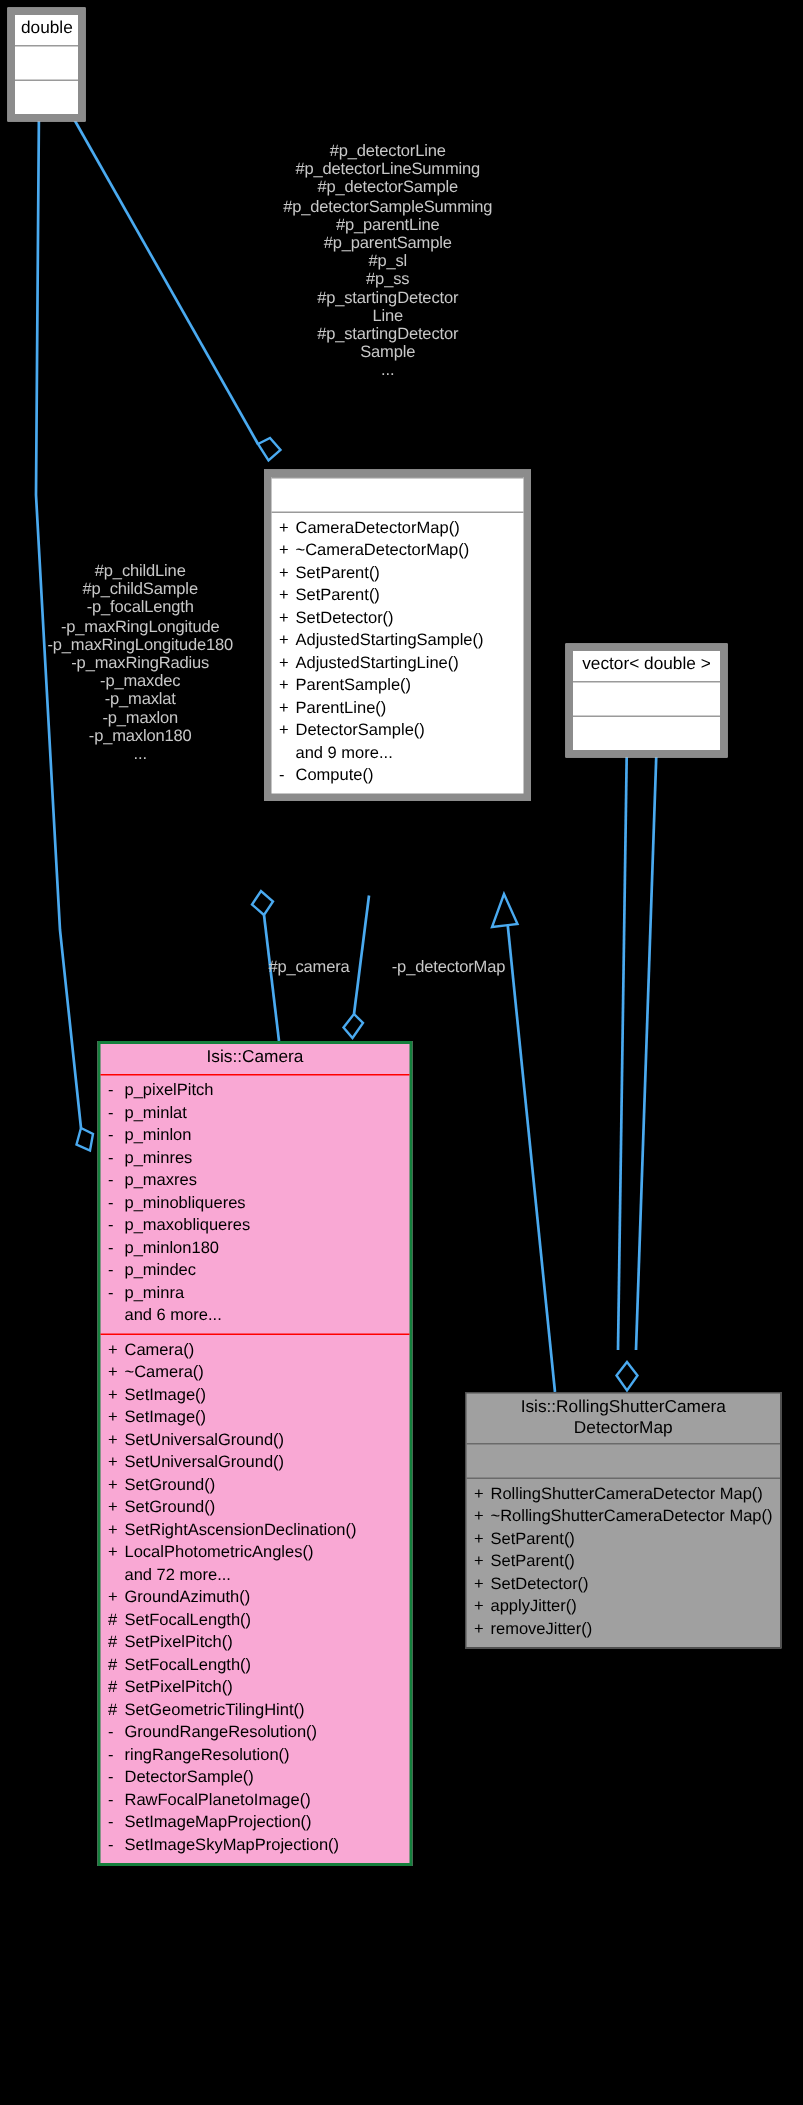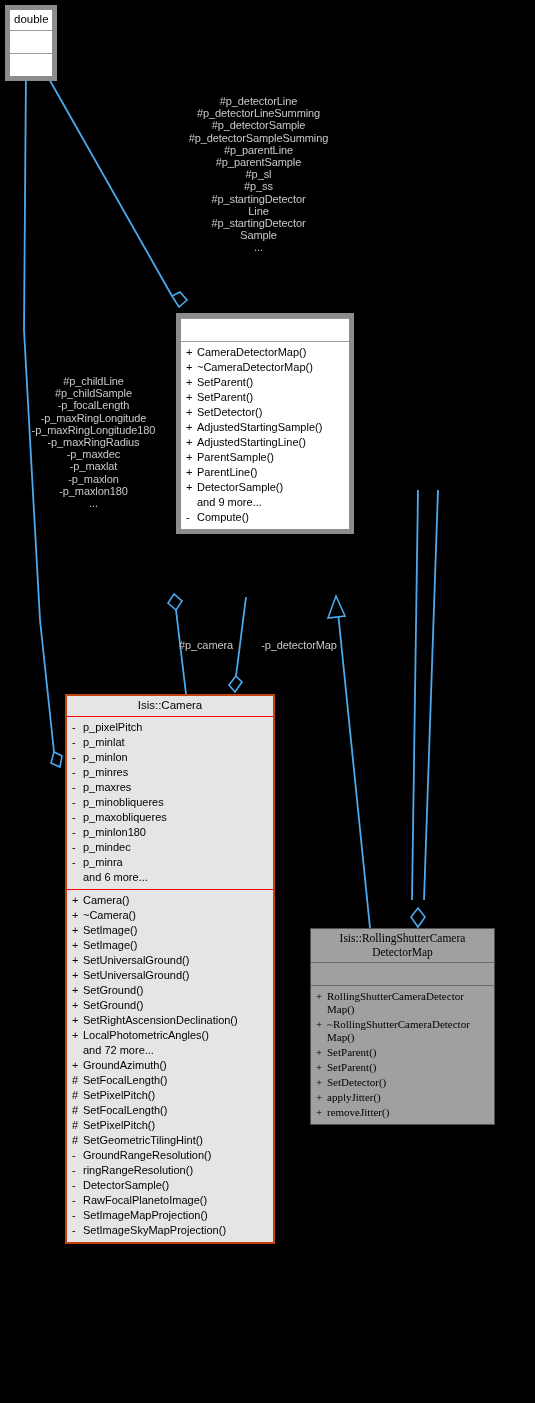--- a/index.html
+++ b/index.html
@@ -71,22 +71,22 @@
   }
   .member .mname {
     flex: 1 1 auto;
     word-break: break-word;
   }
   .member.continuation .vis { visibility: hidden; }
 
   
   .node.plain { background: #ffffff; border-color: #8c8c8c; }
   .node.highlight {
-    background: #e5e5e5;
-    border: 2px solid #c2410c;
+    background: #f9a8d4;
+    border: 2px solid #15803d;
   }
   .node.highlight .sep { border-top: 1px solid #ff0000; }
   .node.grey {
     background: #a0a0a0;
     border: 1px solid #505050;
   }
   .node.grey .sep { border-top: 1px solid #6a6a6a; }
 
   
   .edge-label {
@@ -235,20 +235,27 @@
           <span class="vis"></span>
           <span class="mname">and 9 more...</span>
         </div>
         <div class="member">
           <span class="vis">-</span>
           <span class="mname">Compute()</span>
         </div>
       </div>
   </div>
 
+  <div class="node plain" style="left:377px; top:429px; width:108px;">
+    <div class="title">vector&lt; double &gt;</div>
+    <div class="sep"></div>
+    <div class="compartment empty-compartment"></div>
+    <div class="sep"></div>
+    <div class="compartment empty-compartment"></div>
+  </div>
 
   <div class="node highlight" style="left:65px; top:694px; width:210px;">
     <div class="title">Isis::Camera</div>
     <div class="sep"></div>
     <div class="compartment" id="camera-attrs">
         <div class="member">
           <span class="vis">-</span>
           <span class="mname">p_pixelPitch</span>
         </div>
         <div class="member">
@@ -382,21 +389,21 @@
           <span class="vis">-</span>
           <span class="mname">SetImageMapProjection()</span>
         </div>
         <div class="member">
           <span class="vis">-</span>
           <span class="mname">SetImageSkyMapProjection()</span>
         </div>
       </div>
   </div>
 
-  <div class="node grey" style="left:310px; top:928px; width:185px;font-family:Liberation Serif, serif;">
+  <div class="node grey" style="left:310px; top:928px; width:211px;">
     <div class="title">Isis::RollingShutterCamera
 DetectorMap</div>
     <div class="sep"></div>
     <div class="compartment empty-compartment"></div>
     <div class="sep"></div>
     <div class="compartment" id="rs-methods">
         <div class="member">
           <span class="vis">+</span>
           <span class="mname">RollingShutterCameraDetector
 Map()</span>

